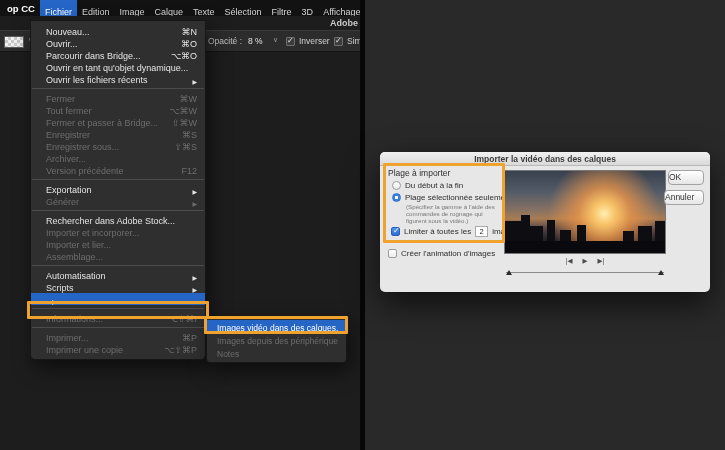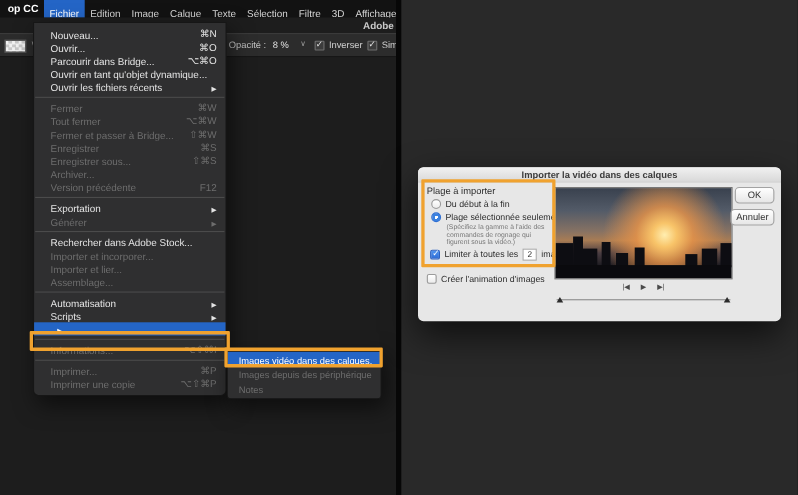--- a/index.html
+++ b/index.html
@@ -65,21 +65,21 @@
 
 .preview{position:absolute;left:124px;top:18px;width:162px;height:84px;border:1px solid #777;overflow:hidden;background:radial-gradient(circle at 62% 52%,#ffeeb0 0,#f8c469 10%,rgba(234,148,72,.8) 24%,rgba(150,100,80,0) 52%),linear-gradient(180deg,#39414e 0,#535b68 25%,#877263 48%,#a87c54 58%,#4a3d42 72%,#17171d 88%,#0f0f13 100%)}
 .bld{position:absolute;background:#0d0d12}
 .ground{position:absolute;left:0;bottom:0;width:100%;height:12px;background:#0a0a0e}
 .controls{position:absolute;left:124px;top:105px;width:162px;display:flex;justify-content:center;gap:10px;font-size:6.5px;color:#4a4a4a}
 .timeline{position:absolute;left:126px;top:117px;width:158px;height:8px}
 .track{position:absolute;left:0;top:3px;width:100%;height:1px;background:#8b8b8b}
 .handle{position:absolute;top:1px;width:0;height:0;border-left:3px solid transparent;border-right:3px solid transparent;border-bottom:5px solid #2b2b2b}
 .hl{left:0}.hr{right:0}
 
-.dlg-btn{position:absolute;background:linear-gradient(#fff,#e6e6e6);border:1px solid #a3a3a3;border-radius:4px;text-align:center;font-size:8.5px;color:#333;line-height:13px;height:15px}
+.dlg-btn{position:absolute;background:linear-gradient(#fff,#e6e6e6);border:1px solid #a3a3a3;border-radius:4px;text-align:left;font-size:8.5px;color:#333;line-height:13px;height:15px}
 .ok{left:288px;top:18px;width:36px}
 .cancel{left:284px;top:38px;width:40px}
 </style>
 </head>
 <body>
 
 <div class="screen">
 
   <div class="left-pane">
 

